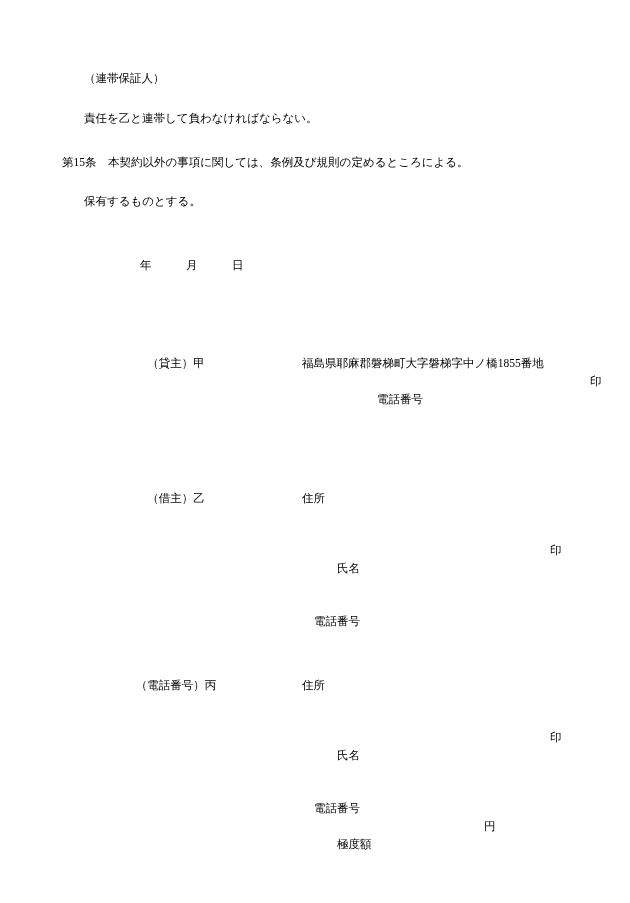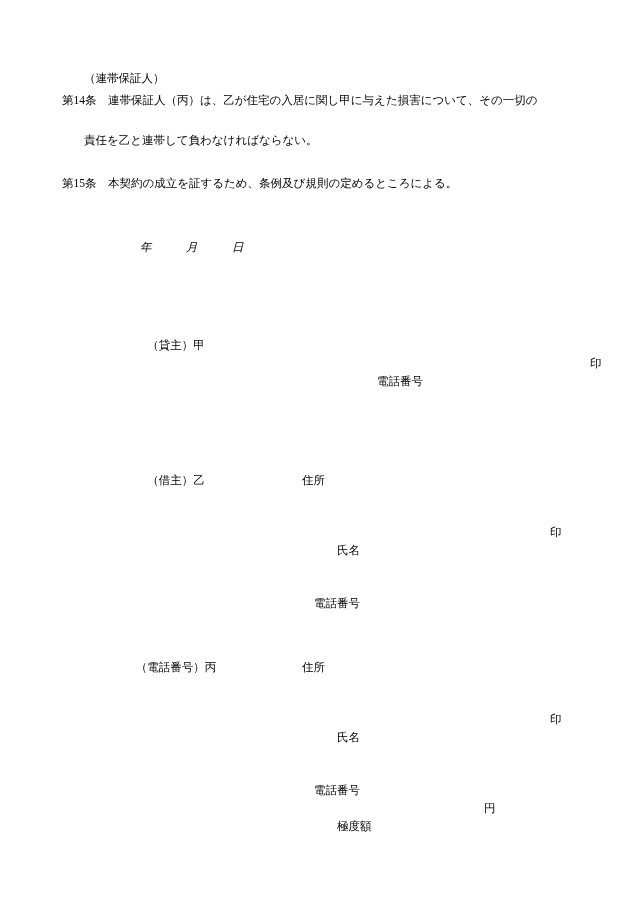--- a/index.html
+++ b/index.html
@@ -40,21 +40,20 @@
     display: block;
     white-space: pre;
     margin-top: 22px;
   }
   .gap-md { height: 26px; }
 
   .date-line {
     margin-top: 46px;
     padding-left: 78px;
     white-space: pre;
-    font-style: italic;
   }
 
   .sig-block {
     margin-top: 46px;
   }
   .sig-row {
     display: flex;
     white-space: pre;
   }
   .sig-label {
@@ -97,37 +96,38 @@
   }
 </style>
 </head>
 <body>
 
 <div class="page">
 
   <div class="clause-heading">（連帯保証人）</div>
 
   <div class="clause">
-    <span class="clause-line">第14条　連帯保証人（丙）は、乙が住宅の入居に関し甲に与えた損害について、その一切の</span>
     <span class="hang">責任を乙と連帯して負わなければならない。</span>
   </div>
 
   <div class="gap-md"></div>
 
   <div class="clause">
-    <span class="clause-line">第15条　本契約の成立を証するため、条例及び規則の定めるところによる。</span>
+    <span class="clause-line">第15条　本契約以外の事項に関しては、条例及び規則の定めるところによる。</span>
+    <span class="hang">保有するものとする。</span>
   </div>
 
   <div class="date-line">年　　　月　　　日</div>
 
   <div class="sig-block">
 
     <div class="row-space-m"></div>
     <div class="sig-row">
       <div class="sig-label">（貸主）甲</div>
+      <div class="sig-value">福島県耶麻郡磐梯町大字磐梯字中ノ橋1855番地</div>
     </div>
     <div class="sub-row">
       <div class="sub-indent" style="width:292px;"></div>
       <div class="value-col">
         <span>電話番号</span>
         <span class="seal">印</span>
       </div>
     </div>
 
     <div class="row-space-l"></div>

